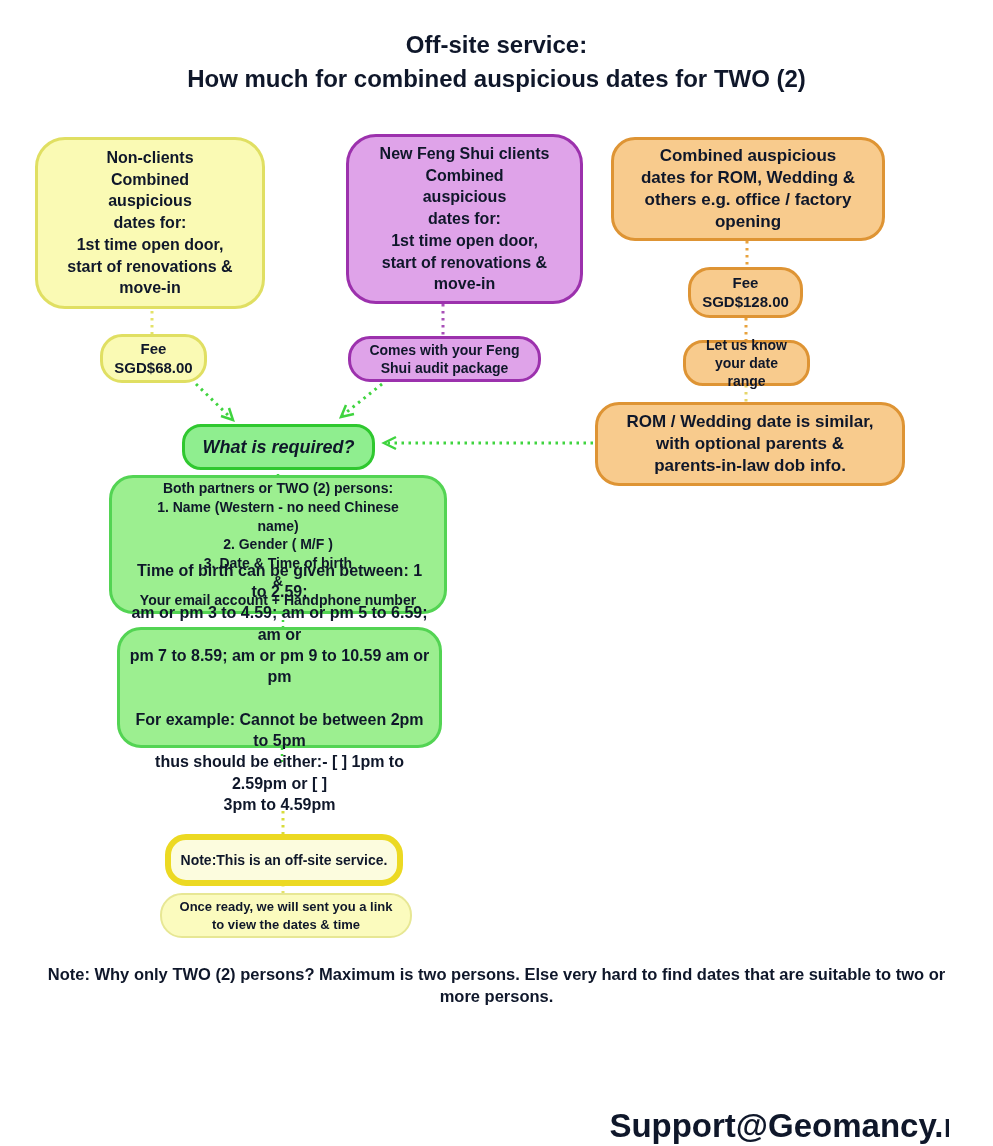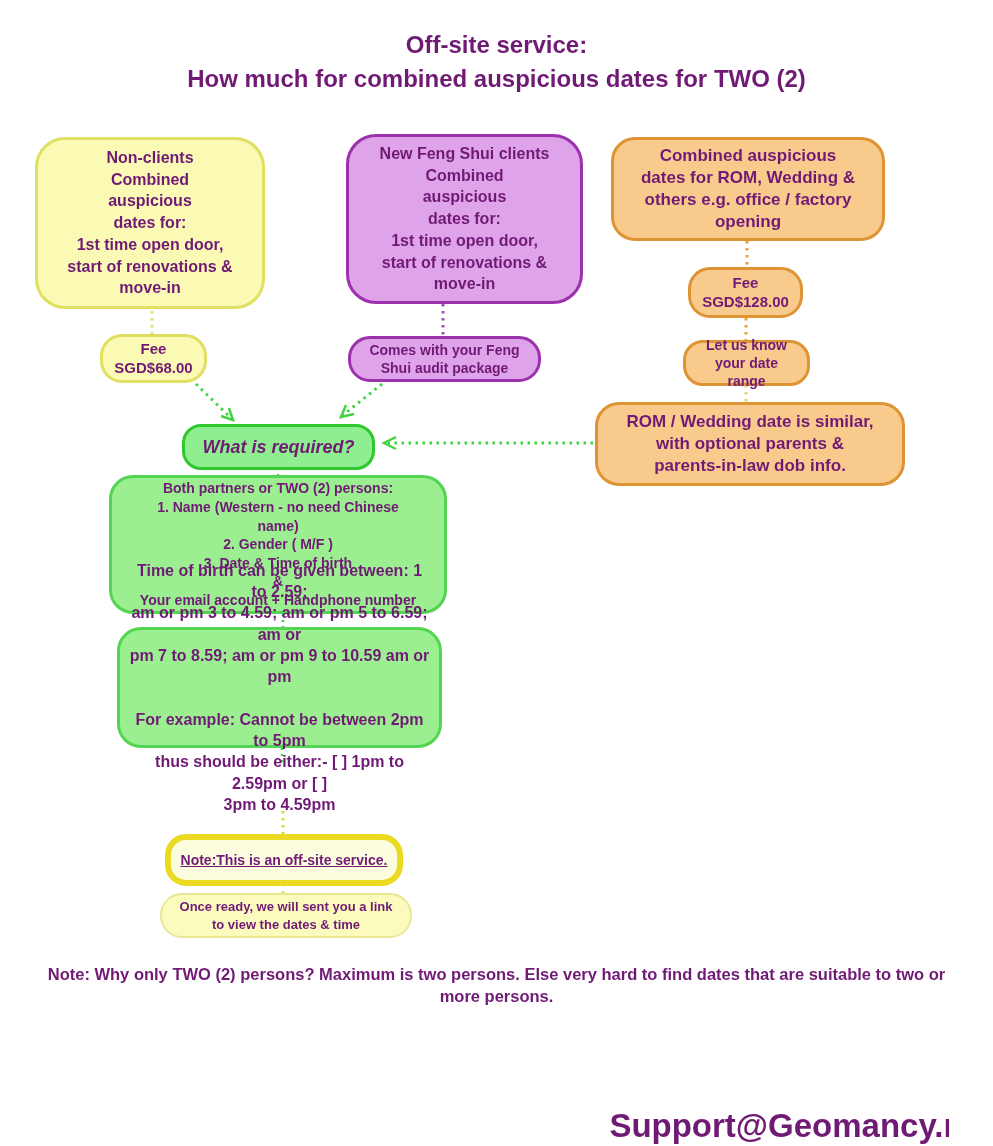--- a/index.html
+++ b/index.html
@@ -2,21 +2,21 @@
 <html><head>
 <meta charset="utf-8">
 <style>
   html,body{margin:0;padding:0;background:#ffffff;}
   .canvas{
     position:relative;
     width:949px;height:1146px;
     background:#ffffff;
     font-family:"Liberation Sans",sans-serif;
     font-weight:bold;
-    color:#701a75;
+    color:#0f172a;
     overflow:hidden;
   }
   .page-title{
     position:absolute;top:28px;left:0;width:993px;
     text-align:center;font-size:24px;line-height:1.4;
     white-space:pre-line;
   }
   svg.connectors{position:absolute;top:0;left:0;z-index:0;}
   .box{
     position:absolute;z-index:1;
@@ -40,21 +40,21 @@
   .b-romtop     {left:611px; top:137px; width:274px; height:104px; border-radius:24px; font-size:17px; line-height:1.3;}
   .b-fee68      {left:100px; top:334px; width:107px; height:49px;  border-radius:22px; font-size:15px; line-height:1.25;}
   .b-audit      {left:348px; top:336px; width:193px; height:46px;  border-radius:22px; font-size:14px; line-height:1.3;}
   .b-fee128     {left:688px; top:267px; width:115px; height:51px;  border-radius:22px; font-size:15px; line-height:1.25;}
   .b-daterange  {left:683px; top:340px; width:127px; height:45px;  border-radius:20px; font-size:14px; line-height:1.3;}
   .b-required   {left:182px; top:424px; width:193px; height:38px;  border-radius:19px; font-size:18px;}
   .b-romsim     {left:595px; top:402px; width:310px; height:84px;  border-radius:24px; font-size:17px; line-height:1.3;}
   .b-partners   {left:109px; top:475px; width:338px; height:139px; border-radius:24px; font-size:14px; line-height:1.33;}
   .b-timebirth  {left:117px; top:627px; width:325px; height:121px; border-radius:24px; font-size:16px; line-height:1.33;}
   .b-sixmonths  {left:151px; top:766px; width:286px; height:45px;  border-radius:22px; font-size:13px; line-height:1.3;}
-  .b-offsite    {left:165px; top:834px; width:238px; height:43px;  border-radius:21px; font-size:14px;text-decoration:underline;}
+  .b-offsite    {left:165px; top:834px; width:238px; height:43px;  border-radius:21px; font-size:14px;}
   .b-onceready  {left:160px; top:893px; width:252px; height:45px;  border-radius:22px; font-size:13px; line-height:1.35;}
 
   .bottom-note{
     position:absolute;left:30px;top:963px;width:933px;
     text-align:center;font-size:16.5px;line-height:1.35;z-index:1;
   }
   .footer{
     position:absolute;left:0;top:1104px;width:993px;
     text-align:right;font-size:33px;line-height:1.35;
     white-space:pre-line;z-index:1;

